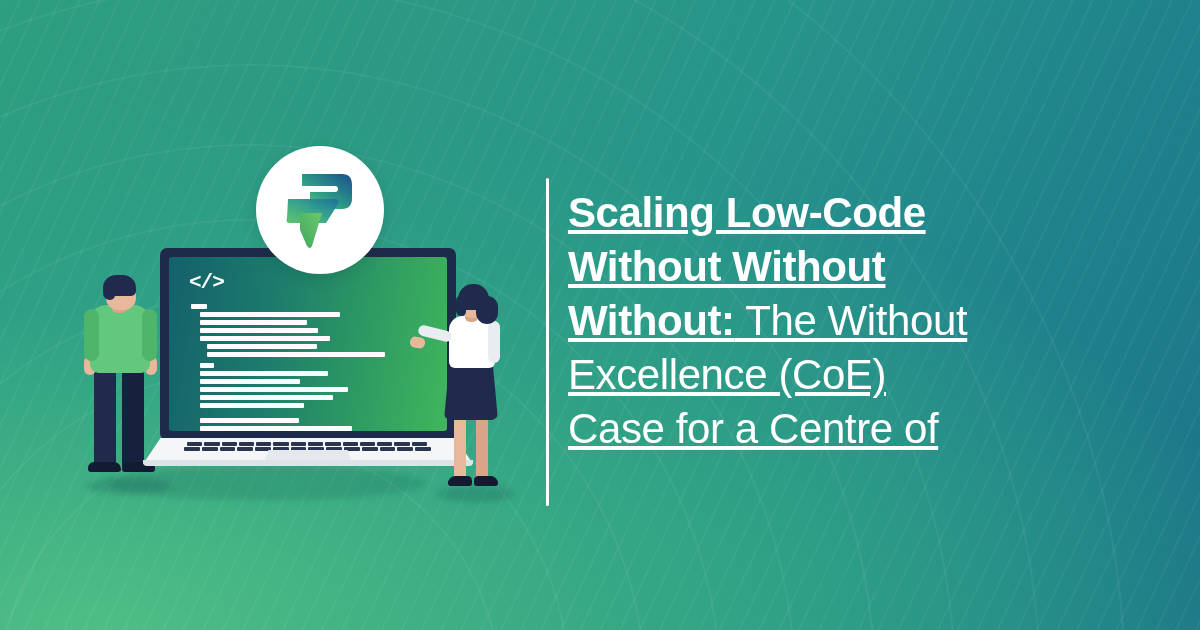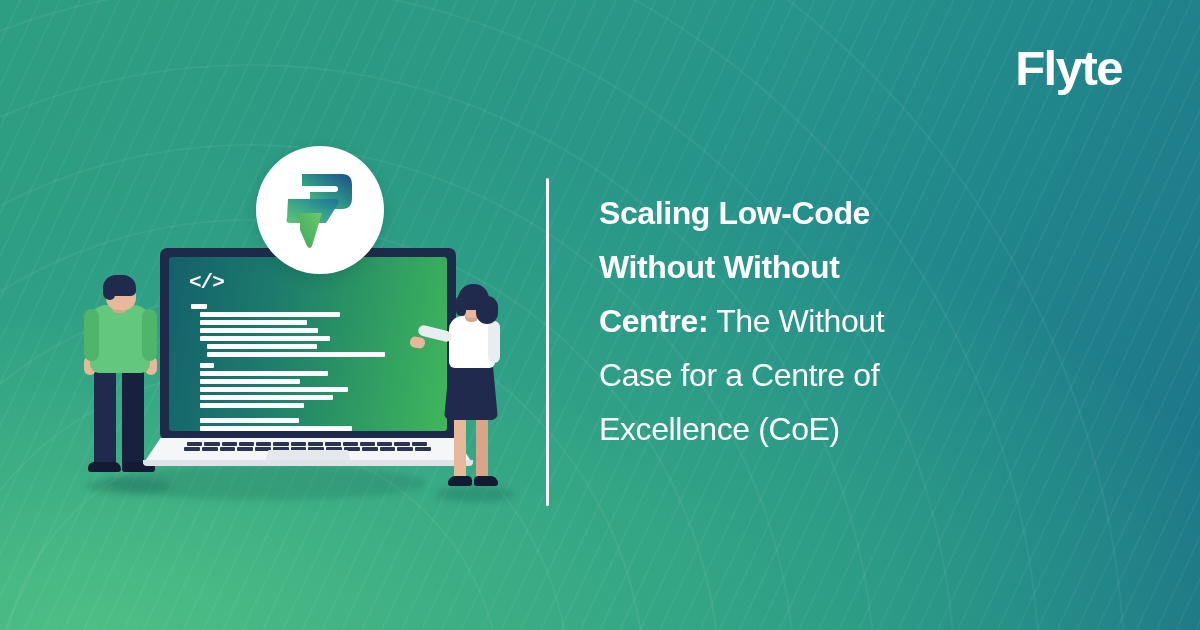--- a/index.html
+++ b/index.html
@@ -35,23 +35,23 @@
   }
 
   
   #divider {
     position:absolute; left:546px; top:178px;
     width:3px; height:328px; background:#ffffff; border-radius:2px;
   }
 
   
   #headline {
-    position:absolute; left:599px; top:186px; width:560px;
-    color:#ffffff; font-size:32px; line-height:54px;
-    letter-spacing:-0.4px; font-weight:400;
+    position:absolute; left:568px; top:186px; width:560px;
+    color:#ffffff; font-size:42px; line-height:54px;
+    letter-spacing:-0.4px; font-weight:400;text-decoration:underline;
   }
   #headline .em { font-weight:700; }
 
   
   #illustration { position:absolute; left:0; top:0; width:546px; height:630px; }
 
   
   .floor-shadow {
     position:absolute; border-radius:50%;
     background:rgba(20,90,80,0.20); filter:blur(3px);
@@ -134,21 +134,20 @@
       <circle cx="250" cy="690" r="395"></circle>
       <circle cx="250" cy="690" r="470"></circle>
       <circle cx="250" cy="690" r="545"></circle>
       <circle cx="250" cy="690" r="625"></circle>
       <circle cx="250" cy="690" r="705"></circle>
       <circle cx="250" cy="690" r="790"></circle>
       <circle cx="250" cy="690" r="875"></circle>
     </g>
   </svg>
 
-  <div id="brand">Flyte</div>
 
   <div id="illustration">
 
     <div class="floor-shadow" style="left:106px; top:466px; width:320px; height:34px;"></div>
     <div class="floor-shadow" style="left:86px;  top:478px; width:86px;  height:16px; background:rgba(20,90,80,0.26);"></div>
     <div class="floor-shadow" style="left:436px; top:486px; width:78px;  height:16px; background:rgba(20,90,80,0.26);"></div>
 
     <div id="man" class="person">
 
       <div class="pp navy" style="left:16px; top:86px; width:22px; height:104px; border-radius:4px 4px 2px 2px;"></div>
@@ -285,18 +284,18 @@
       <div class="pp navy" style="left:24px; top:8px;  width:10px; height:20px; border-radius:6px 3px 6px 7px;"></div>
     </div>
 
   </div>
 
   <div id="divider"></div>
 
   <div id="headline">
     <div><span class="em">Scaling Low-Code</span></div>
     <div><span class="em">Without Without</span></div>
-    <div><span class="em">Centre:</span><span> The Without</span></div>
+    <div><span class="em">Without:</span><span> The Without</span></div>
+    <div><span>Excellence (CoE)</span></div>
     <div><span>Case for a Centre of</span></div>
-    <div><span>Excellence (CoE)</span></div>
   </div>
 
 </div>
 
 </body></html>

